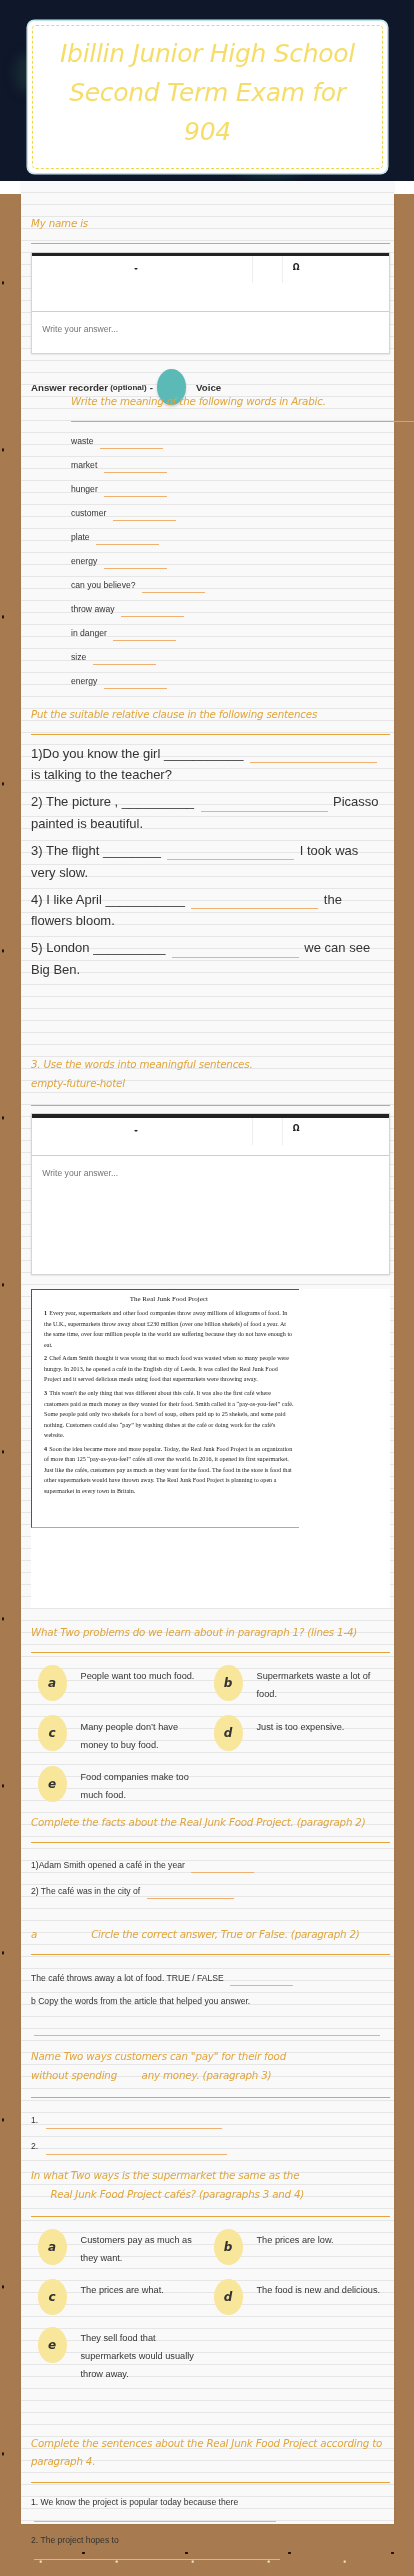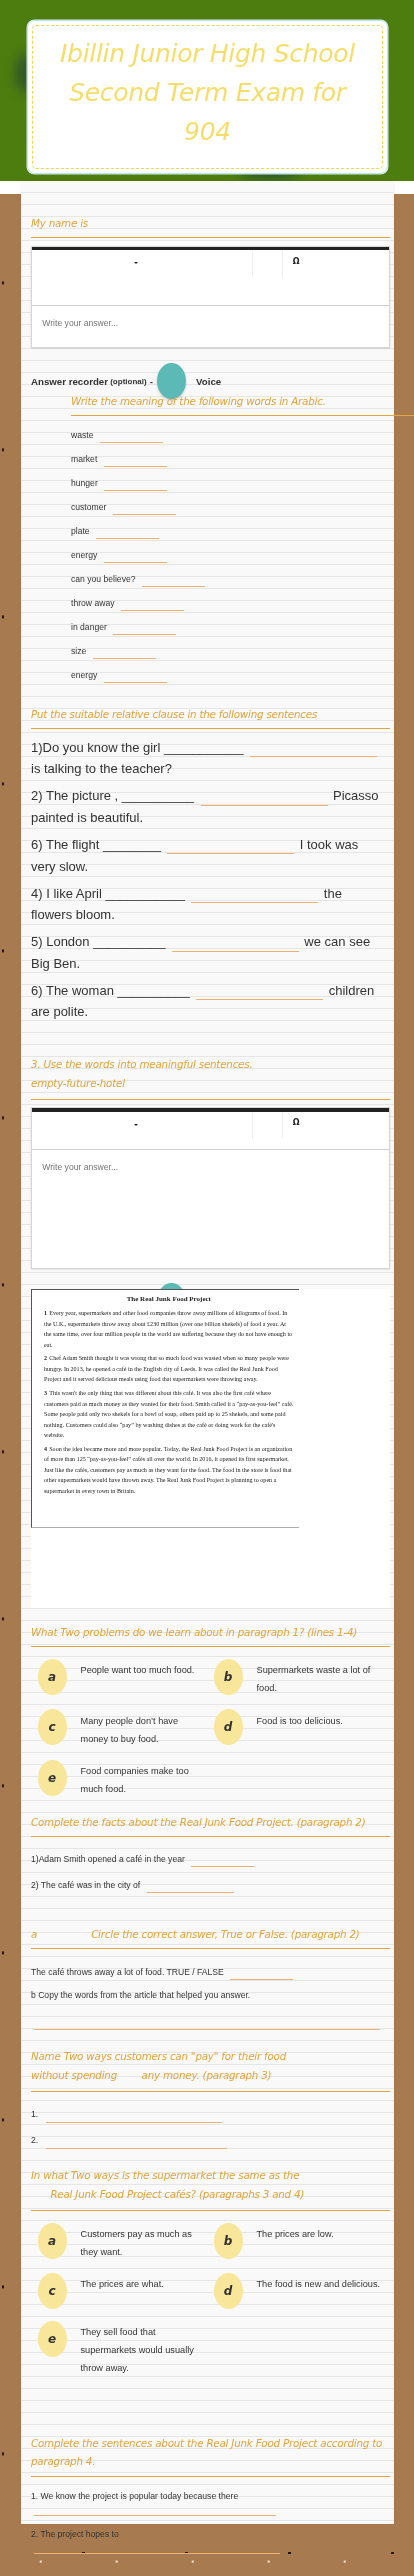--- a/index.html
+++ b/index.html
@@ -17,21 +17,21 @@
     background-color: #a77b4f;
     background-image:
       radial-gradient(circle, rgba(255,245,225,0.95) 0 1.1px, transparent 1.3px),
       radial-gradient(circle, rgba(20,10,5,0.95) 0 1.1px, transparent 1.3px),
       radial-gradient(circle, rgba(255,245,225,0.95) 0 1.1px, transparent 1.3px),
       radial-gradient(circle, rgba(20,10,5,0.95) 0 1.1px, transparent 1.3px);
     background-size: 76px 92px, 103px 124px, 124px 157px, 92px 167px;
     background-position: 2.7px 21.6px, 32px 65px, 10.8px 108px, 49px 5.4px;
   }
   .header-wrap {
-    position: absolute; left: 0; top: 0; width: 415px; height: 181px; background: #4d7c0f;
+    position: absolute; left: 0; top: 0; width: 415px; height: 181px; background: #0f172a;
   }
   .header-shadow-l {
     position: absolute; left: 15px; top: 54px; width: 21.6px; height: 38px;
     border-radius: 50%; background: rgba(30,60,60,0.55); filter: blur(5.4px);
   }
   .header-shadow-b {
     position: absolute; left: 238px; top: 162px; width: 65px; height: 16px;
     border-radius: 50%; background: rgba(20,60,60,0.65); filter: blur(4.3px);
   }
   .header-card {
@@ -54,21 +54,21 @@
   .paper {
     position: absolute; left: 21px; top: 181px; width: 373px; height: 2343px;
     background-color: #fafafa;
     background-image: repeating-linear-gradient(to bottom, #f9f9f9 0px, #f9f9f9 10.8px, #e6e6e6 10.8px, #e6e6e6 12px);
     box-shadow: 0 0 2.2px rgba(0,0,0,0.08);
   }
   .section { position: absolute; left: 31px; width: 359px; }
   .q-title {
     font-family: "DejaVu Sans", sans-serif; font-style: italic; font-weight: 200;
     color: #e0a43a; font-size: 10.3px; line-height: 17.3px; letter-spacing: -0.2px;
-    padding-bottom: 5px; border-bottom: 1.1px solid #e6a53a; margin-bottom: 7.6px;
+    padding-bottom: 11px; border-bottom: 1.1px solid #e6a53a; margin-bottom: 7.6px;
   }
   .editor {
     width: 359px; background: #fff; border: 0.5px solid #d5d5d5;
     box-shadow: 0 0.5px 1.6px rgba(0,0,0,0.15);
   }
   .editor-bar { height: 3.2px; background: #222; }
   .editor-tools {
     height: 56px; display: flex; border-bottom: 1.1px solid #cfcfcf; position: relative;
   }
   .tool-dd { width: 221px; position: relative; border-right: 0.5px solid #eee; height: 27px; }
@@ -104,21 +104,21 @@
   .sent .blank-long { display: inline-block; width: 127px; height: 12px; border-bottom: 0.8px solid #f0b070; vertical-align: -5.4px; margin: 0 5.4px 0 6.5px; }
   .article-card {
     width: 359px; height: 319px; background: #fff; position: relative;
   }
   .article {
     position: absolute; left: 0; top: 0; width: 268px; height: 239px;
     border-left: 0.5px solid #555; border-top: 0.5px solid #555; border-bottom: 0.5px solid #aaa;
     padding: 5.4px 5.4px 0 12px;
     font-family: "Liberation Serif", serif; color: #222;
   }
-  .article h3 { text-align: center; font-size: 7px; margin-bottom: 4.9px; font-weight: bold; }
+  .article h3 { text-align: center; font-size: 7px; margin-bottom: 4.9px; font-weight: normal; }
   .article p { font-size: 6.1px; line-height: 10.5px; margin-bottom: 3.2px; text-indent: 0; }
   .article p b { margin-right: 2.2px; }
   .options { display: grid; grid-template-columns: 176px 176px; row-gap: 12px; padding-left: 6.5px; padding-top: 4.3px; }
   .opt { display: flex; align-items: flex-start; cursor: pointer; }
   .opt-letter {
     width: 29px; height: 36px; min-width: 29px; border-radius: 50%; background: #f8e69a;
     display: flex; align-items: center; justify-content: center;
     font-family: "DejaVu Sans", sans-serif; font-style: italic; font-weight: bold; font-size: 12px; color: #333;
   }
   .opt-text { font-family: "Liberation Sans", sans-serif; font-size: 9.2px; color: #333; line-height: 18px; margin-left: 14px; padding-top: 2.2px; width: 124px; }
@@ -210,24 +210,23 @@
         <span>energy</span>
         <span class="blank"></span>
       </div>
   </div>
 </div>
 
 <div class="section" style="top:706px;">
   <div class="q-title">Put the suitable relative clause in the following sentences</div>
   <div class="sent"><span>1)Do you know the girl ___________</span><span class="blank-long"></span><span>is talking to the teacher?</span></div>
   <div class="sent"><span>2) The picture , __________</span><span class="blank-long"></span><span>Picasso painted is beautiful.</span></div>
-  <div class="sent"><span>6) The flight ________</span><span class="blank-long"></span><span>I took was very slow.</span></div>
+  <div class="sent"><span>3) The flight ________</span><span class="blank-long"></span><span>I took was very slow.</span></div>
   <div class="sent"><span>4) I like April ___________</span><span class="blank-long"></span><span>the flowers bloom.</span></div>
   <div class="sent"><span>5) London __________</span><span class="blank-long"></span><span>we can see Big Ben.</span></div>
-  <div class="sent"><span>6) The woman __________</span><span class="blank-long"></span><span>children are polite.</span></div>
 </div>
 
 <div class="section" style="top:1015px;">
   <div class="q-title" style="line-height:19.4px;margin-top:40px;">
     <div>3. Use the words into meaningful sentences.</div>
     <div>empty-future-hotel</div>
   </div>
   <div class="editor">
     <div class="editor-bar"></div>
     <div class="editor-tools" style="height:38px;">
@@ -270,21 +269,21 @@
     <div class="opt">
         <div class="opt-letter">b</div>
         <div class="opt-text">Supermarkets waste a lot of food.</div>
       </div>
     <div class="opt">
         <div class="opt-letter">c</div>
         <div class="opt-text">Many people don’t have money to buy food.</div>
       </div>
     <div class="opt">
         <div class="opt-letter">d</div>
-        <div class="opt-text">Food is too delicious.</div>
+        <div class="opt-text">Just is too expensive.</div>
       </div>
     <div class="opt">
         <div class="opt-letter">e</div>
         <div class="opt-text">Food companies make too much food.</div>
       </div>
   </div>
 </div>
 
 <div class="section" style="top:1814px;">
   <div class="q-title">Complete the facts about the Real Junk Food Project. (paragraph 2)</div>

